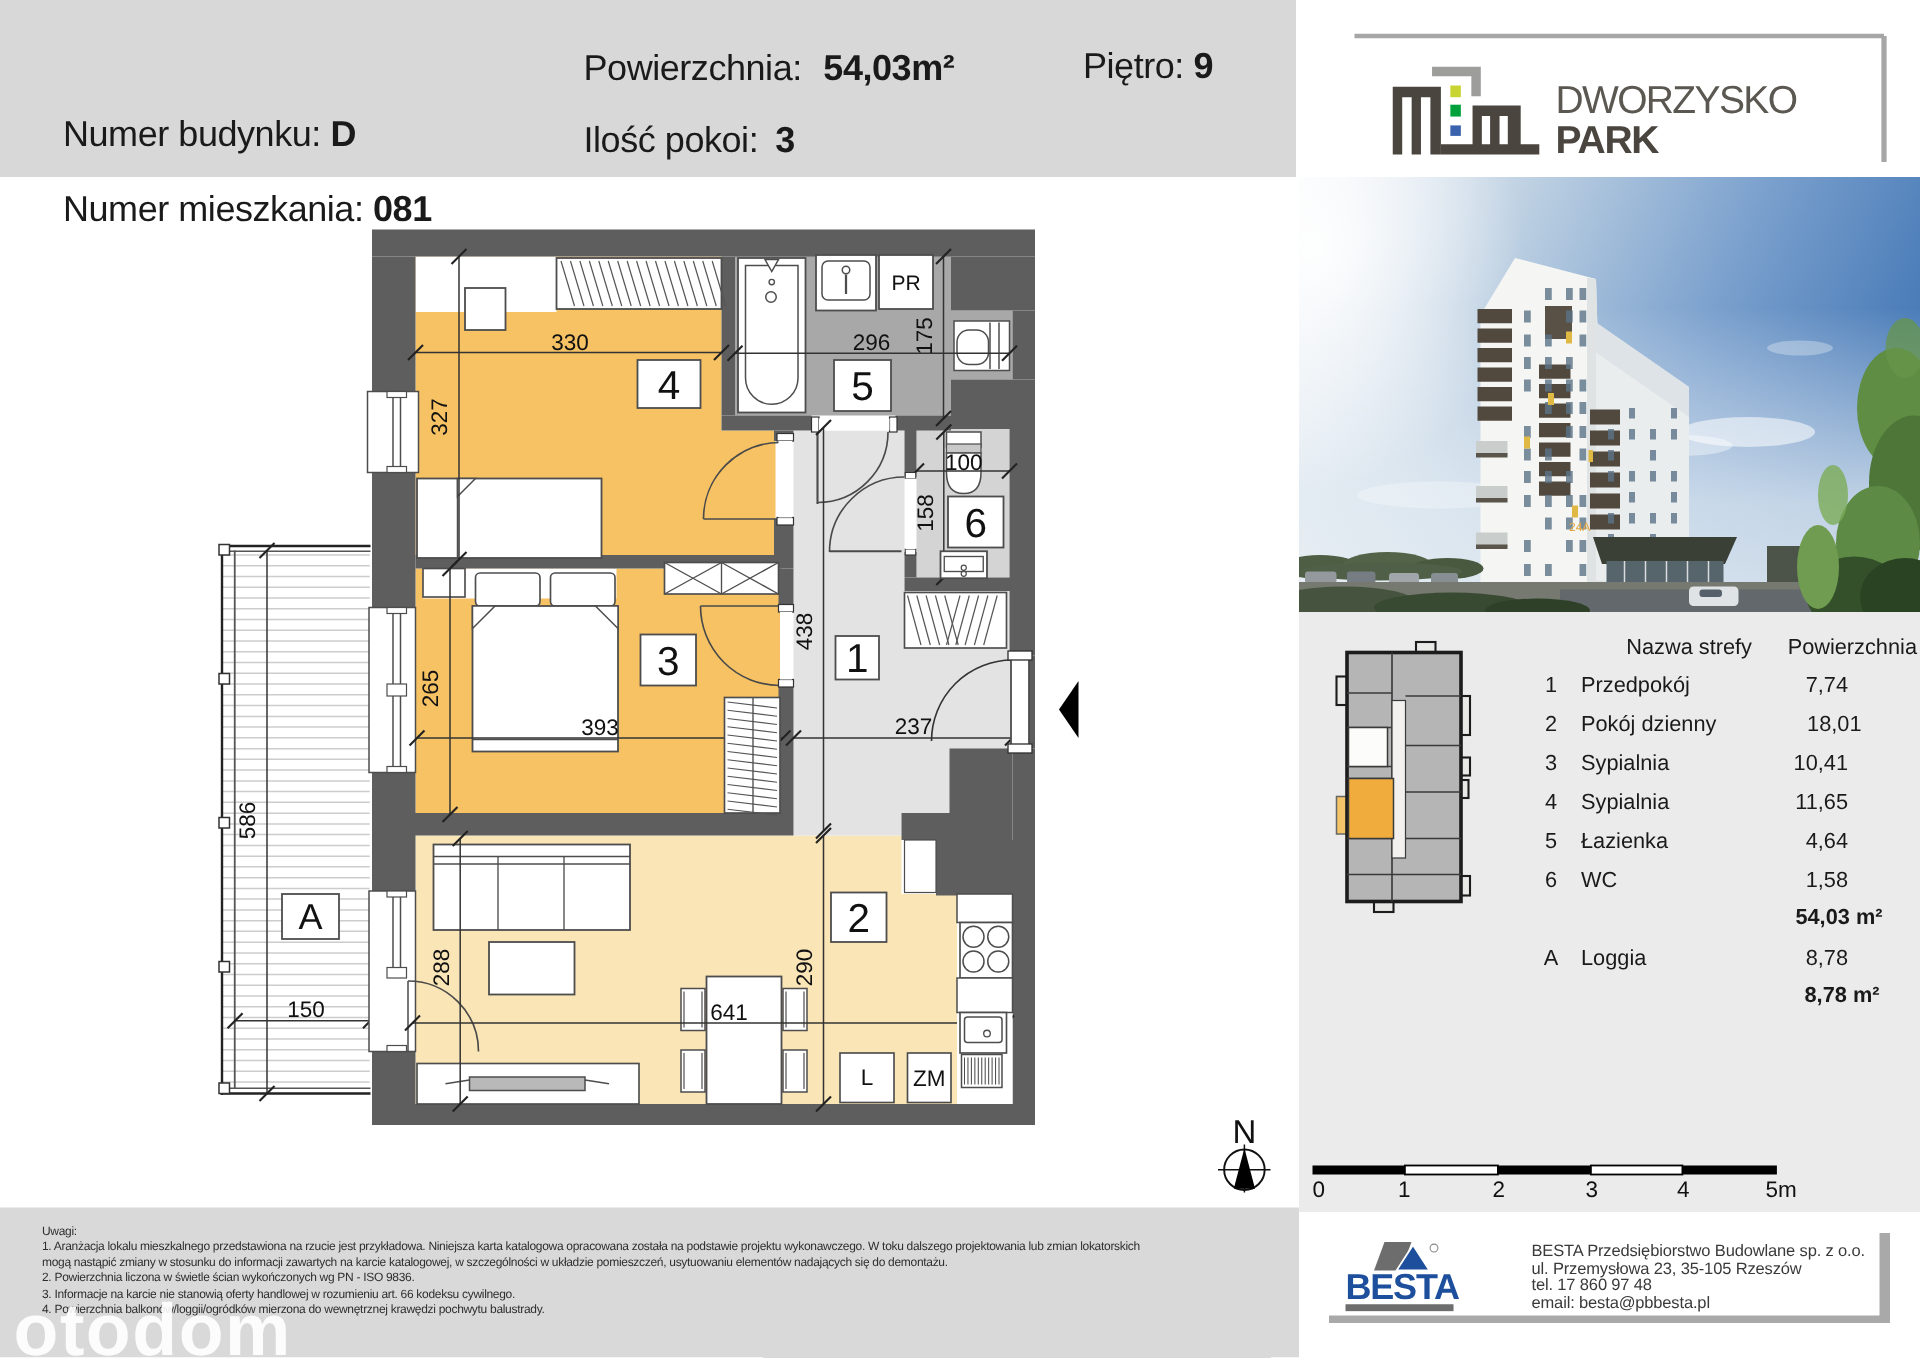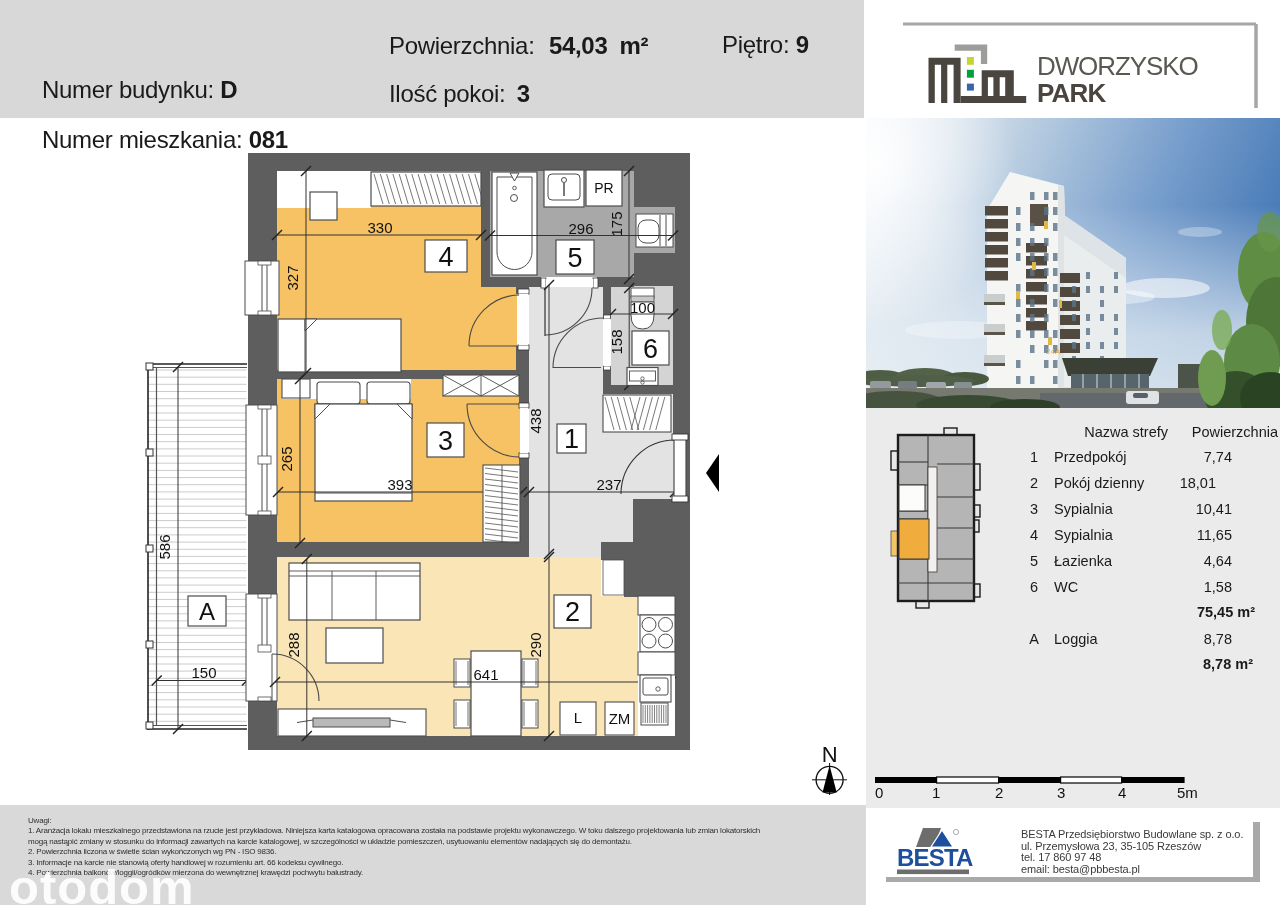--- a/index.html
+++ b/index.html
@@ -5,21 +5,21 @@
 .abs{position:absolute;}
 b{font-weight:bold;}
 </style></head><body>
 
 <div class="abs" style="left:0;top:0;width:864px;height:118px;background:#d8d8d8;"></div>
 
 <div class="abs" style="left:42px;top:32px;font-size:24px;color:#1a1a1a;letter-spacing:-0.3px;margin-top:44px;">Numer budynku: <b>D</b></div>
 
 <div class="abs" style="left:42px;top:80px;font-size:24px;color:#1a1a1a;letter-spacing:-0.3px;margin-top:46px;">Numer mieszkania: <b>081</b></div>
 
-<div class="abs" style="left:389px;top:32px;font-size:24px;color:#1a1a1a;letter-spacing:-0.3px;">Powierzchnia: <b style="margin-left:8px;">54,03</b><b style="margin-left:12px;">m²</b></div>
+<div class="abs" style="left:389px;top:32px;font-size:24px;color:#1a1a1a;letter-spacing:-0.3px;">Powierzchnia: <b style="margin-left:8px;">54,03</b><b style="">m²</b></div>
 
 <div class="abs" style="left:389px;top:80px;font-size:24px;color:#1a1a1a;letter-spacing:-0.3px;">Ilość pokoi: <b style="margin-left:5px;">3</b></div>
 
 <div class="abs" style="left:722px;top:31px;font-size:24px;color:#1a1a1a;letter-spacing:-0.3px;">Piętro: <b>9</b></div>
 <svg class="abs" style="left:0;top:0;" width="866" height="810" viewBox="0 0 866 810">
 
 <polygon points="277,171 481,171 481,287 517,287 517,370 277,370" fill="#f6c264"></polygon>
 
 <rect x="277" y="379" width="244" height="163" fill="#f6c264"></rect>
 
@@ -742,39 +742,39 @@
 <div class="abs" style="right:125px;top:424px;">Nazwa strefy</div>
 
 <div class="abs" style="right:15px;top:424px;">Powierzchnia</div>
 
 <div class="abs" style="left:158px;top:449px;width:20px;text-align:center;">1</div>
 <div class="abs" style="left:188px;top:449px;">Przedpokój</div>
 <div class="abs" style="right:61px;top:449px;">7,74</div>
 
 <div class="abs" style="left:158px;top:475px;width:20px;text-align:center;">2</div>
 <div class="abs" style="left:188px;top:475px;">Pokój dzienny</div>
-<div class="abs" style="right:77px;top:475px;">18,01</div>
+<div class="abs" style="right:52px;top:475px;">18,01</div>
 
 <div class="abs" style="left:158px;top:501px;width:20px;text-align:center;">3</div>
 <div class="abs" style="left:188px;top:501px;">Sypialnia</div>
 <div class="abs" style="right:61px;top:501px;">10,41</div>
 
 <div class="abs" style="left:158px;top:527px;width:20px;text-align:center;">4</div>
 <div class="abs" style="left:188px;top:527px;">Sypialnia</div>
 <div class="abs" style="right:61px;top:527px;">11,65</div>
 
 <div class="abs" style="left:158px;top:553px;width:20px;text-align:center;">5</div>
 <div class="abs" style="left:188px;top:553px;">Łazienka</div>
 <div class="abs" style="right:61px;top:553px;">4,64</div>
 
 <div class="abs" style="left:158px;top:579px;width:20px;text-align:center;">6</div>
 <div class="abs" style="left:188px;top:579px;">WC</div>
 <div class="abs" style="right:61px;top:579px;">1,58</div>
 
-<div class="abs" style="right:38px;top:604px;font-weight:bold;">75,45 m²</div>
+<div class="abs" style="right:38px;top:604px;font-weight:bold;">54,03 m²</div>
 
 <div class="abs" style="left:158px;top:631px;width:20px;text-align:center;">A</div>
 <div class="abs" style="left:188px;top:631px;">Loggia</div>
 <div class="abs" style="right:61px;top:631px;">8,78</div>
 
 <div class="abs" style="right:40px;top:656px;font-weight:bold;">8,78 m²</div>
 </div>
 
 <svg class="abs" style="left:866px;top:765px;" width="414px" height="45" viewBox="866 765 414 45">
 <rect x="875" y="777" width="61.6" height="6" fill="#000"></rect>

